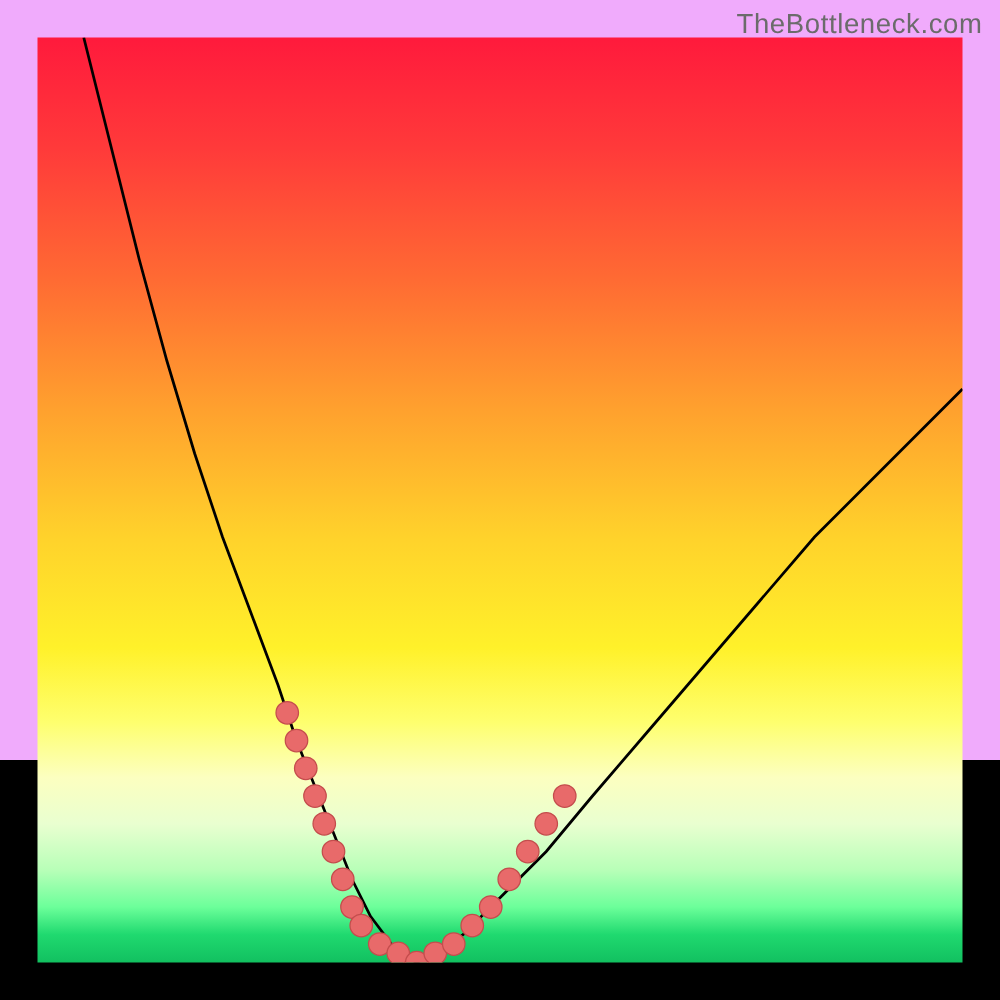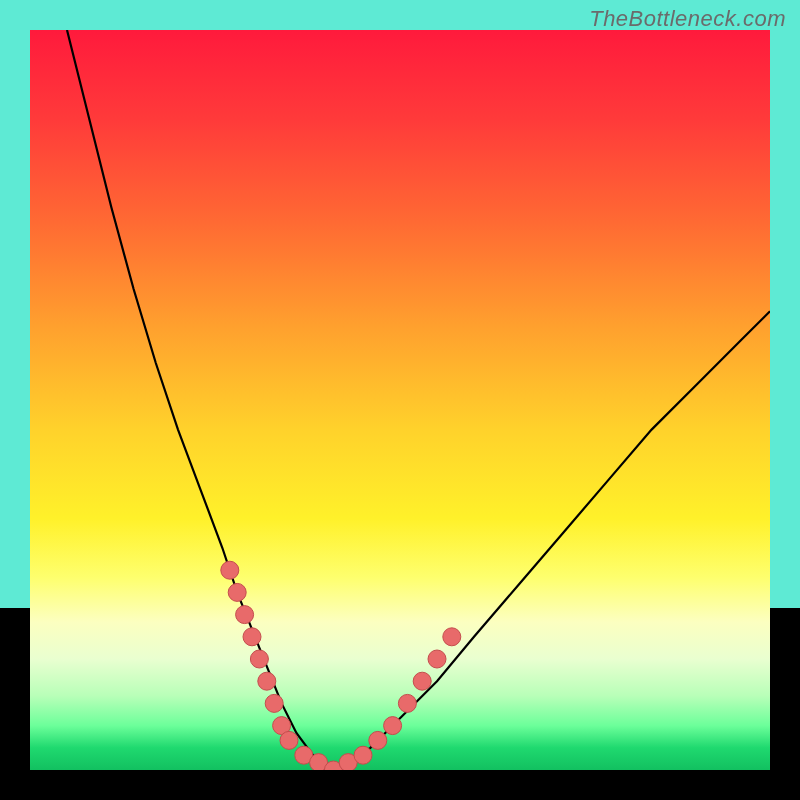--- a/index.html
+++ b/index.html
@@ -10,22 +10,21 @@
     background: #000;
     overflow: hidden;
     font-family: Arial, Helvetica, sans-serif;
   }
   .frame {
     position: absolute;
     top: 0;
     left: 0;
     width: 800px;
     height: 608px;
-    background: #5eead4;
-    font-style: italic;
+    background: #f0abfc;
   }
   .plot-area {
     position: absolute;
     top: 30px;
     left: 30px;
     width: 740px;
     height: 740px;
     background: linear-gradient(to bottom,
       #ff1a3c 0%,
       #ff3a3a 12%,

